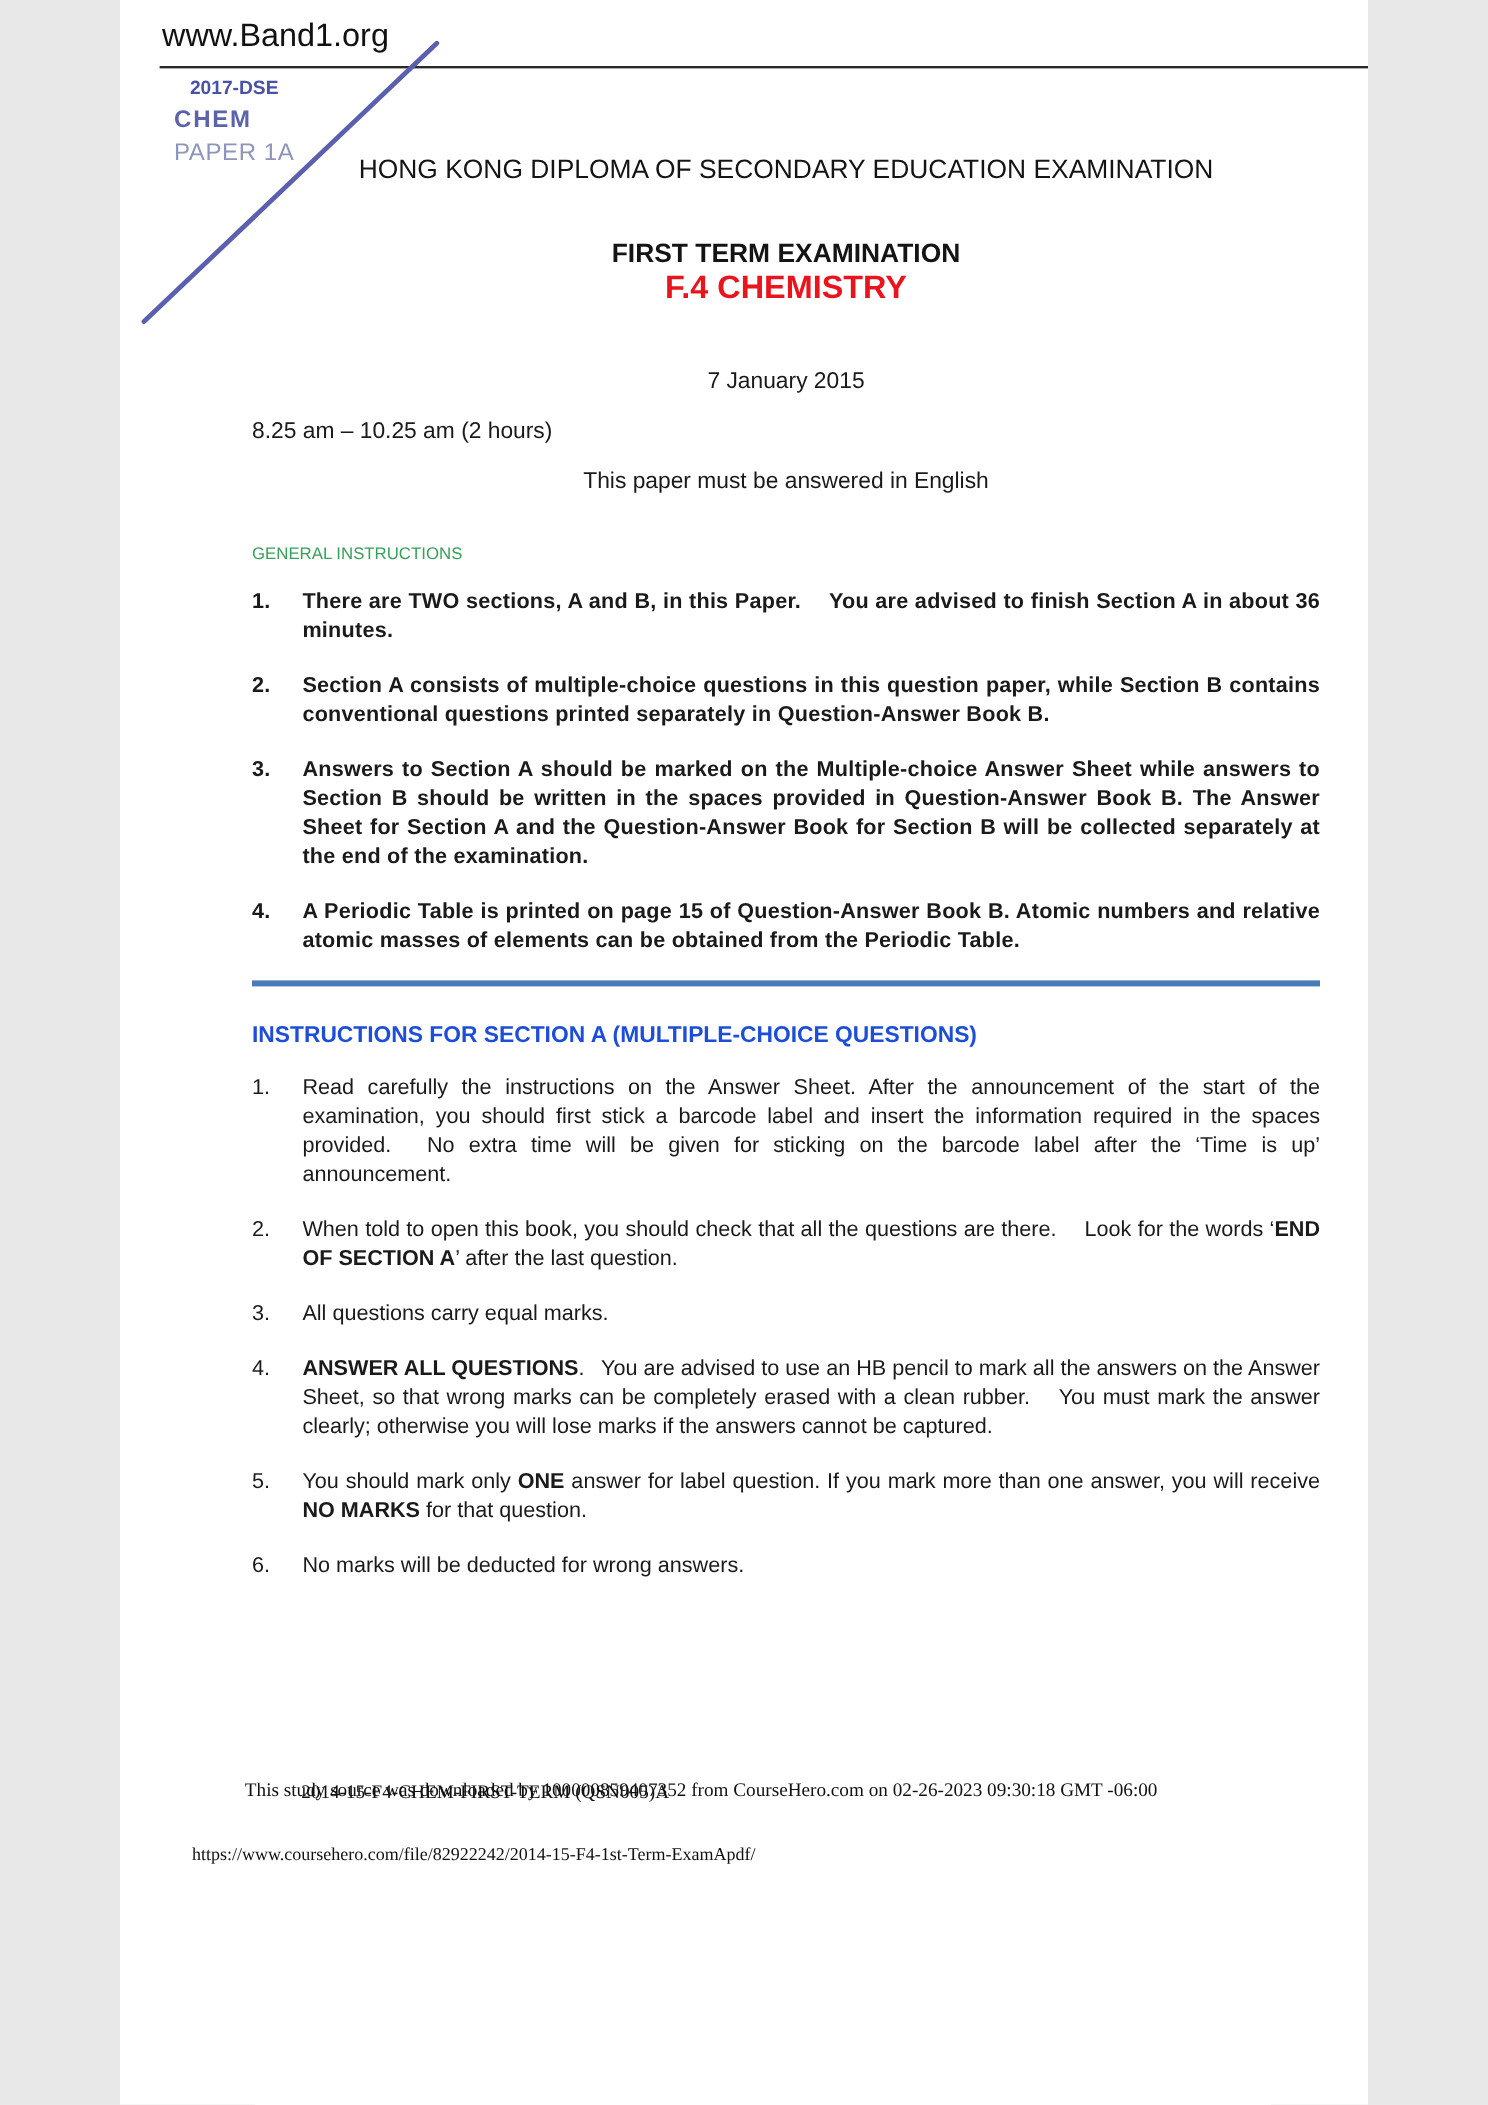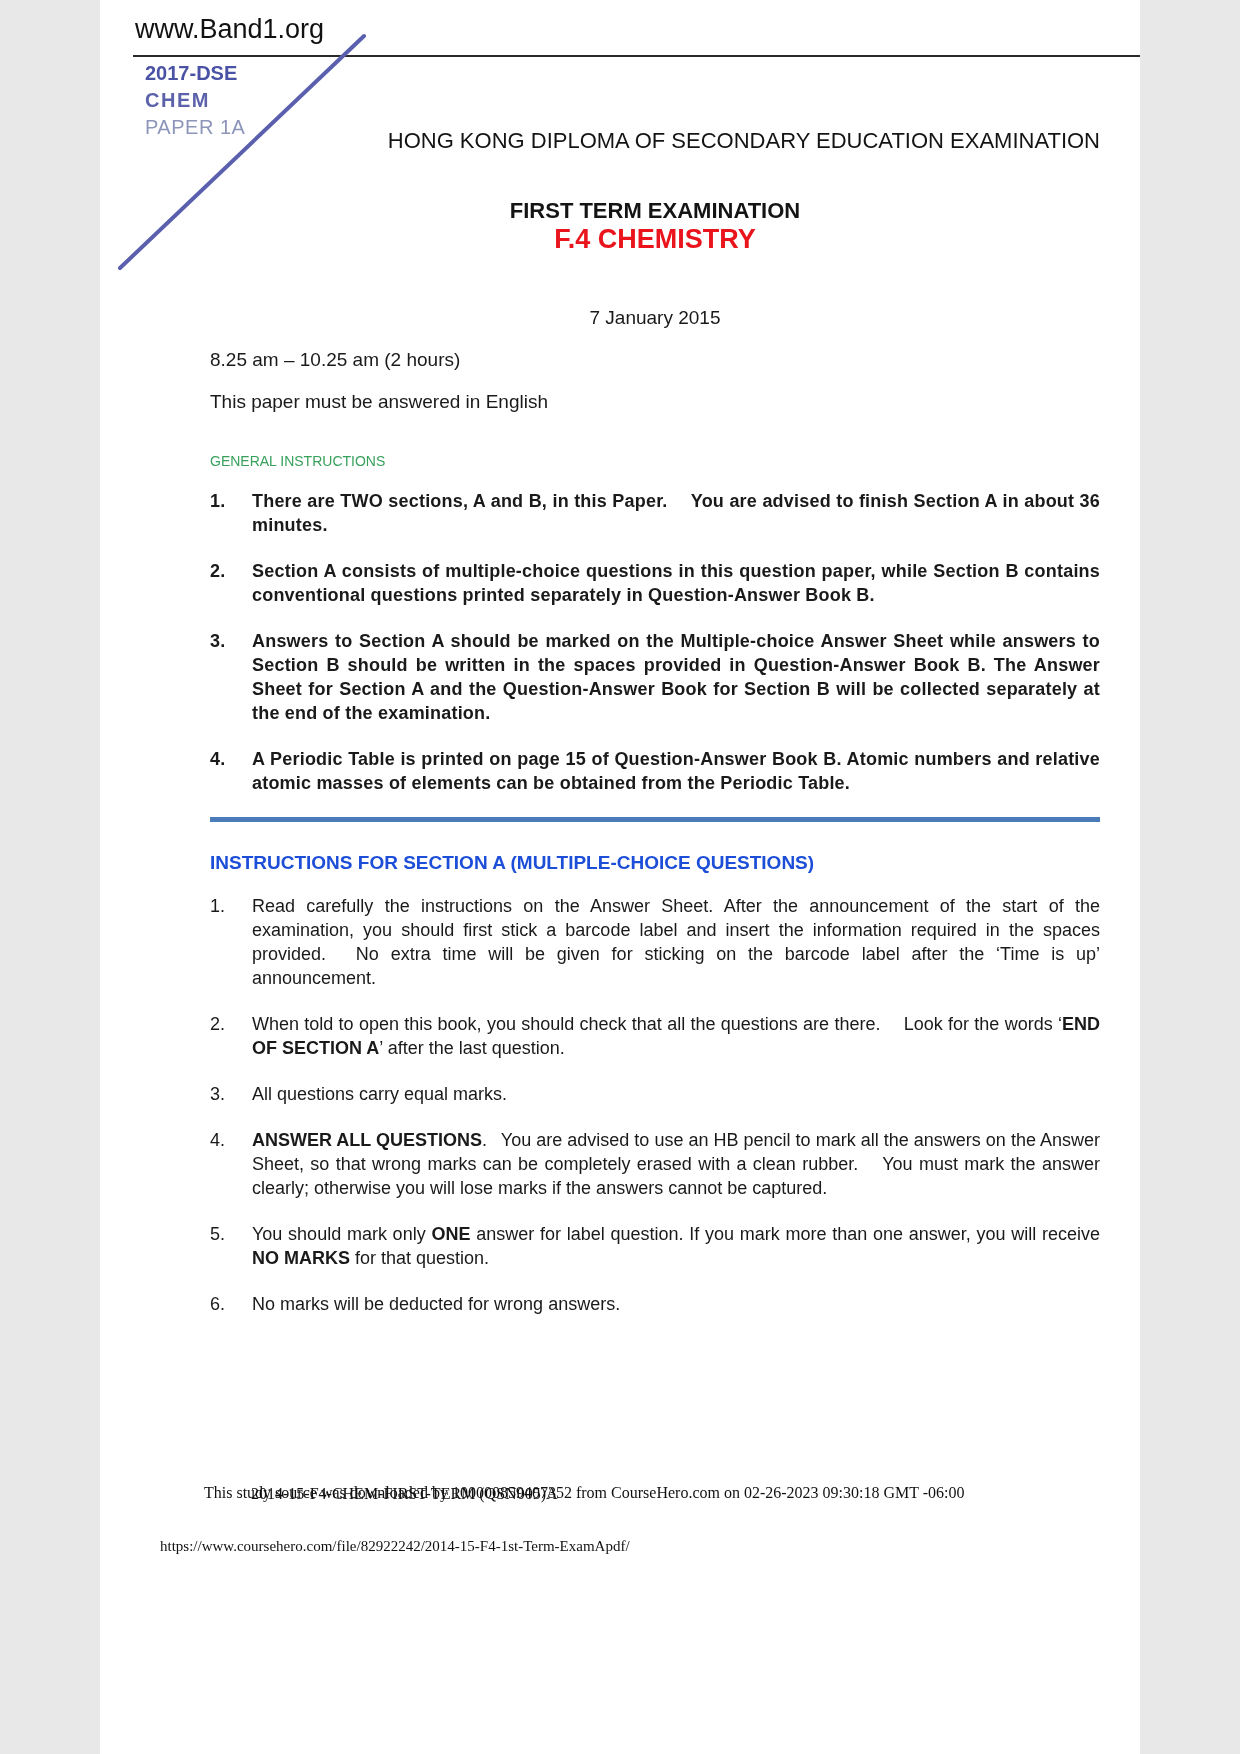--- a/index.html
+++ b/index.html
@@ -36,37 +36,37 @@
     top: 30px;
     width: 265px;
     height: 245px;
   }
   .corner-block {
     position: absolute;
     left: 45px;
     top: 60px;
     line-height: 27px;
   }
-  .exam-code   { font-size: 20px; font-weight: bold; color: #4a52a5; }
+  .exam-code   { font-size: 16px; font-weight: bold; color: #4a52a5; text-align: center; }
   .subj-code   { font-size: 20px; font-weight: bold; color: #5c63ab; letter-spacing: 1.5px; }
   .paper-code  { font-size: 20px; color: #8d96ba; letter-spacing: 0.5px; }
 
   
   .content {
     position: absolute;
     left: 110px;
     top: 120px;
     width: 890px;
   }
-  .main-title  { font-size: 22px; font-weight: normal; text-align: right; margin-top: 8px; color: #141414; }
+  .main-title  { font-size: 22px; font-weight: normal; text-align: center; margin-top: 8px; color: #141414; }
   .exam-name   { font-size: 22px; font-weight: bold;   text-align: center; margin-top: 44px; color: #141414; }
   .paper-title { font-size: 27px; font-weight: bold;   text-align: center; }
   .date-line   { font-size: 19px; text-align: center; margin-top: 52px; }
   .time-line   { font-size: 19px; margin-top: 20px; }
-  .lang-line   { font-size: 19px; margin-top: 20px; }
+  .lang-line   { font-size: 19px; text-align: center; margin-top: 20px; }
 
   .gi-heading {
     font-size: 14px;
     font-weight: normal;
     margin-top: 40px;
   }
   .sa-heading {
     font-size: 19px;
     font-weight: bold;
     color: #1d4ed8;

